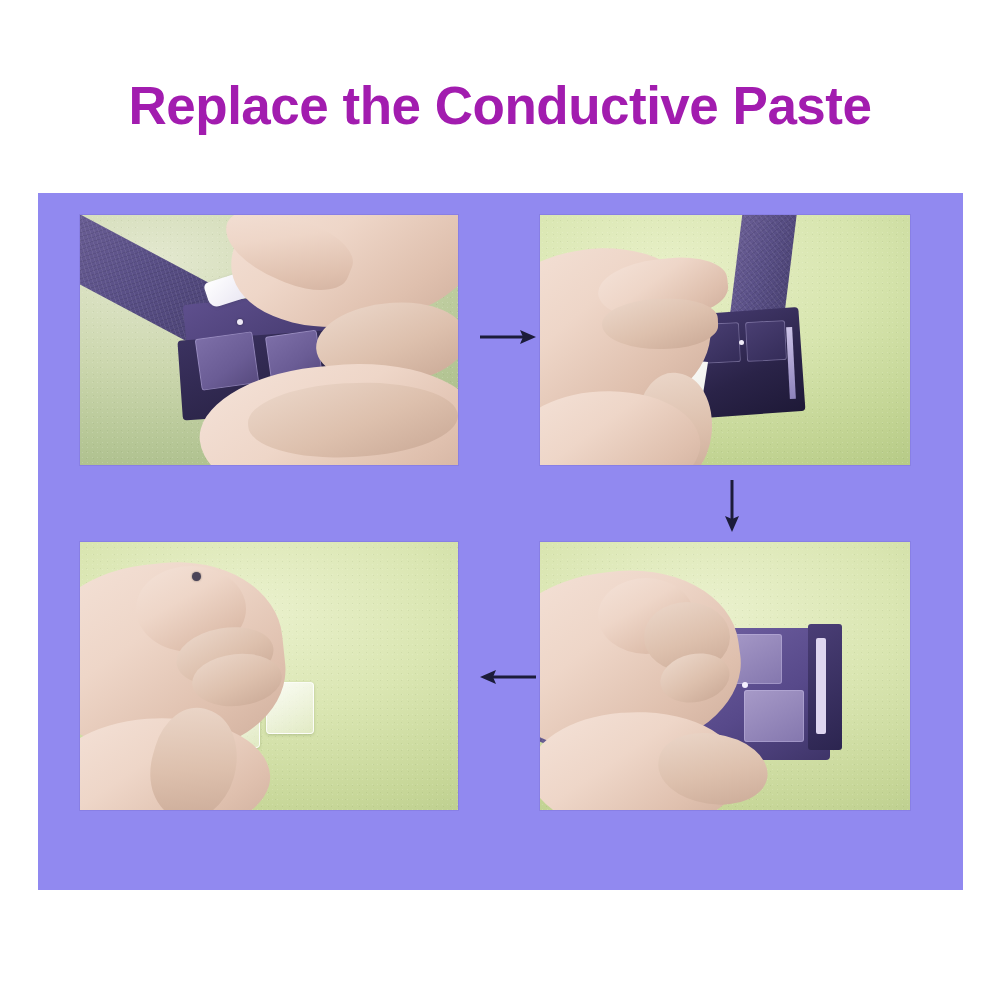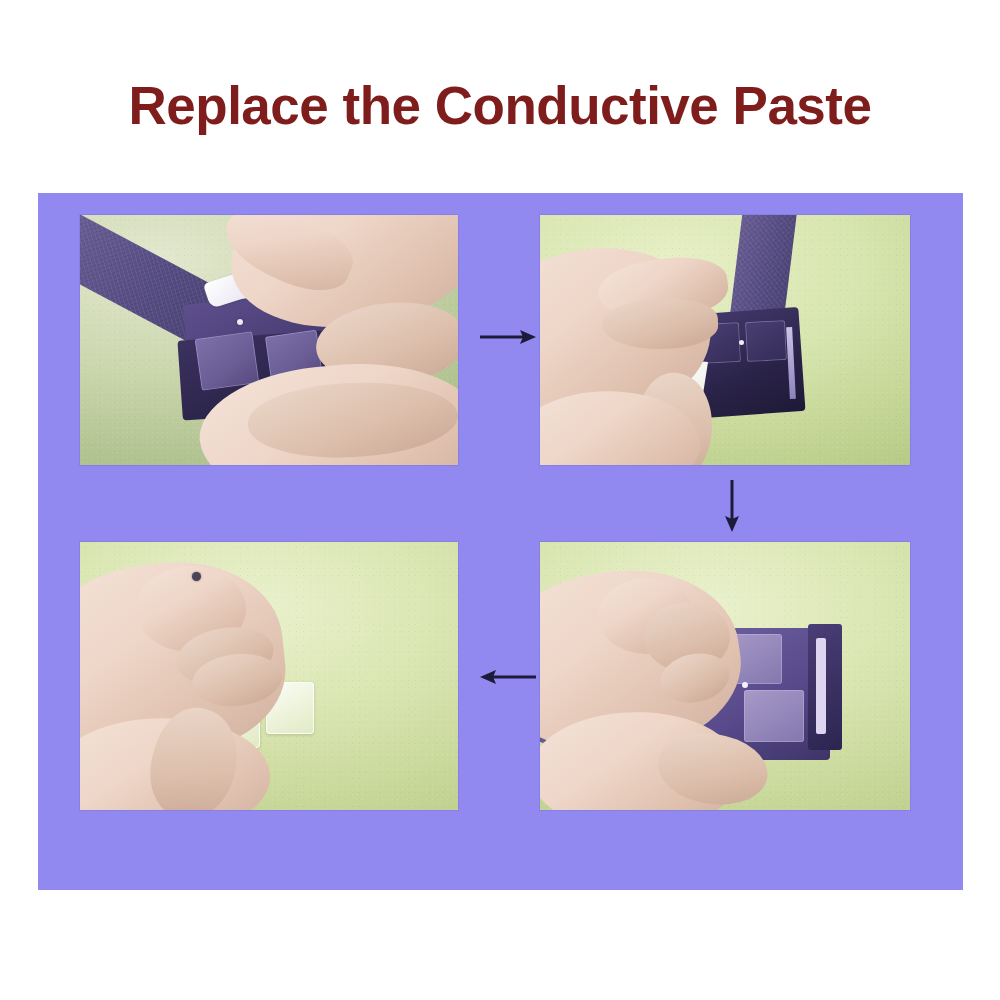--- a/index.html
+++ b/index.html
@@ -25,21 +25,21 @@
   #title {
     position: absolute;
     left: 0;
     top: 78px;
     width: 1000px;
     text-align: center;
     font-family: "Liberation Sans", sans-serif;
     font-weight: 700;
     font-size: 53px;
     letter-spacing: -0.5px;
-    color: #7f1d1d;
+    color: #a21caf;
     white-space: nowrap;
     line-height: 1.05;
   }
 
   
   #board {
     position: absolute;
     left: 38px;
     top: 193px;
     width: 925px;

